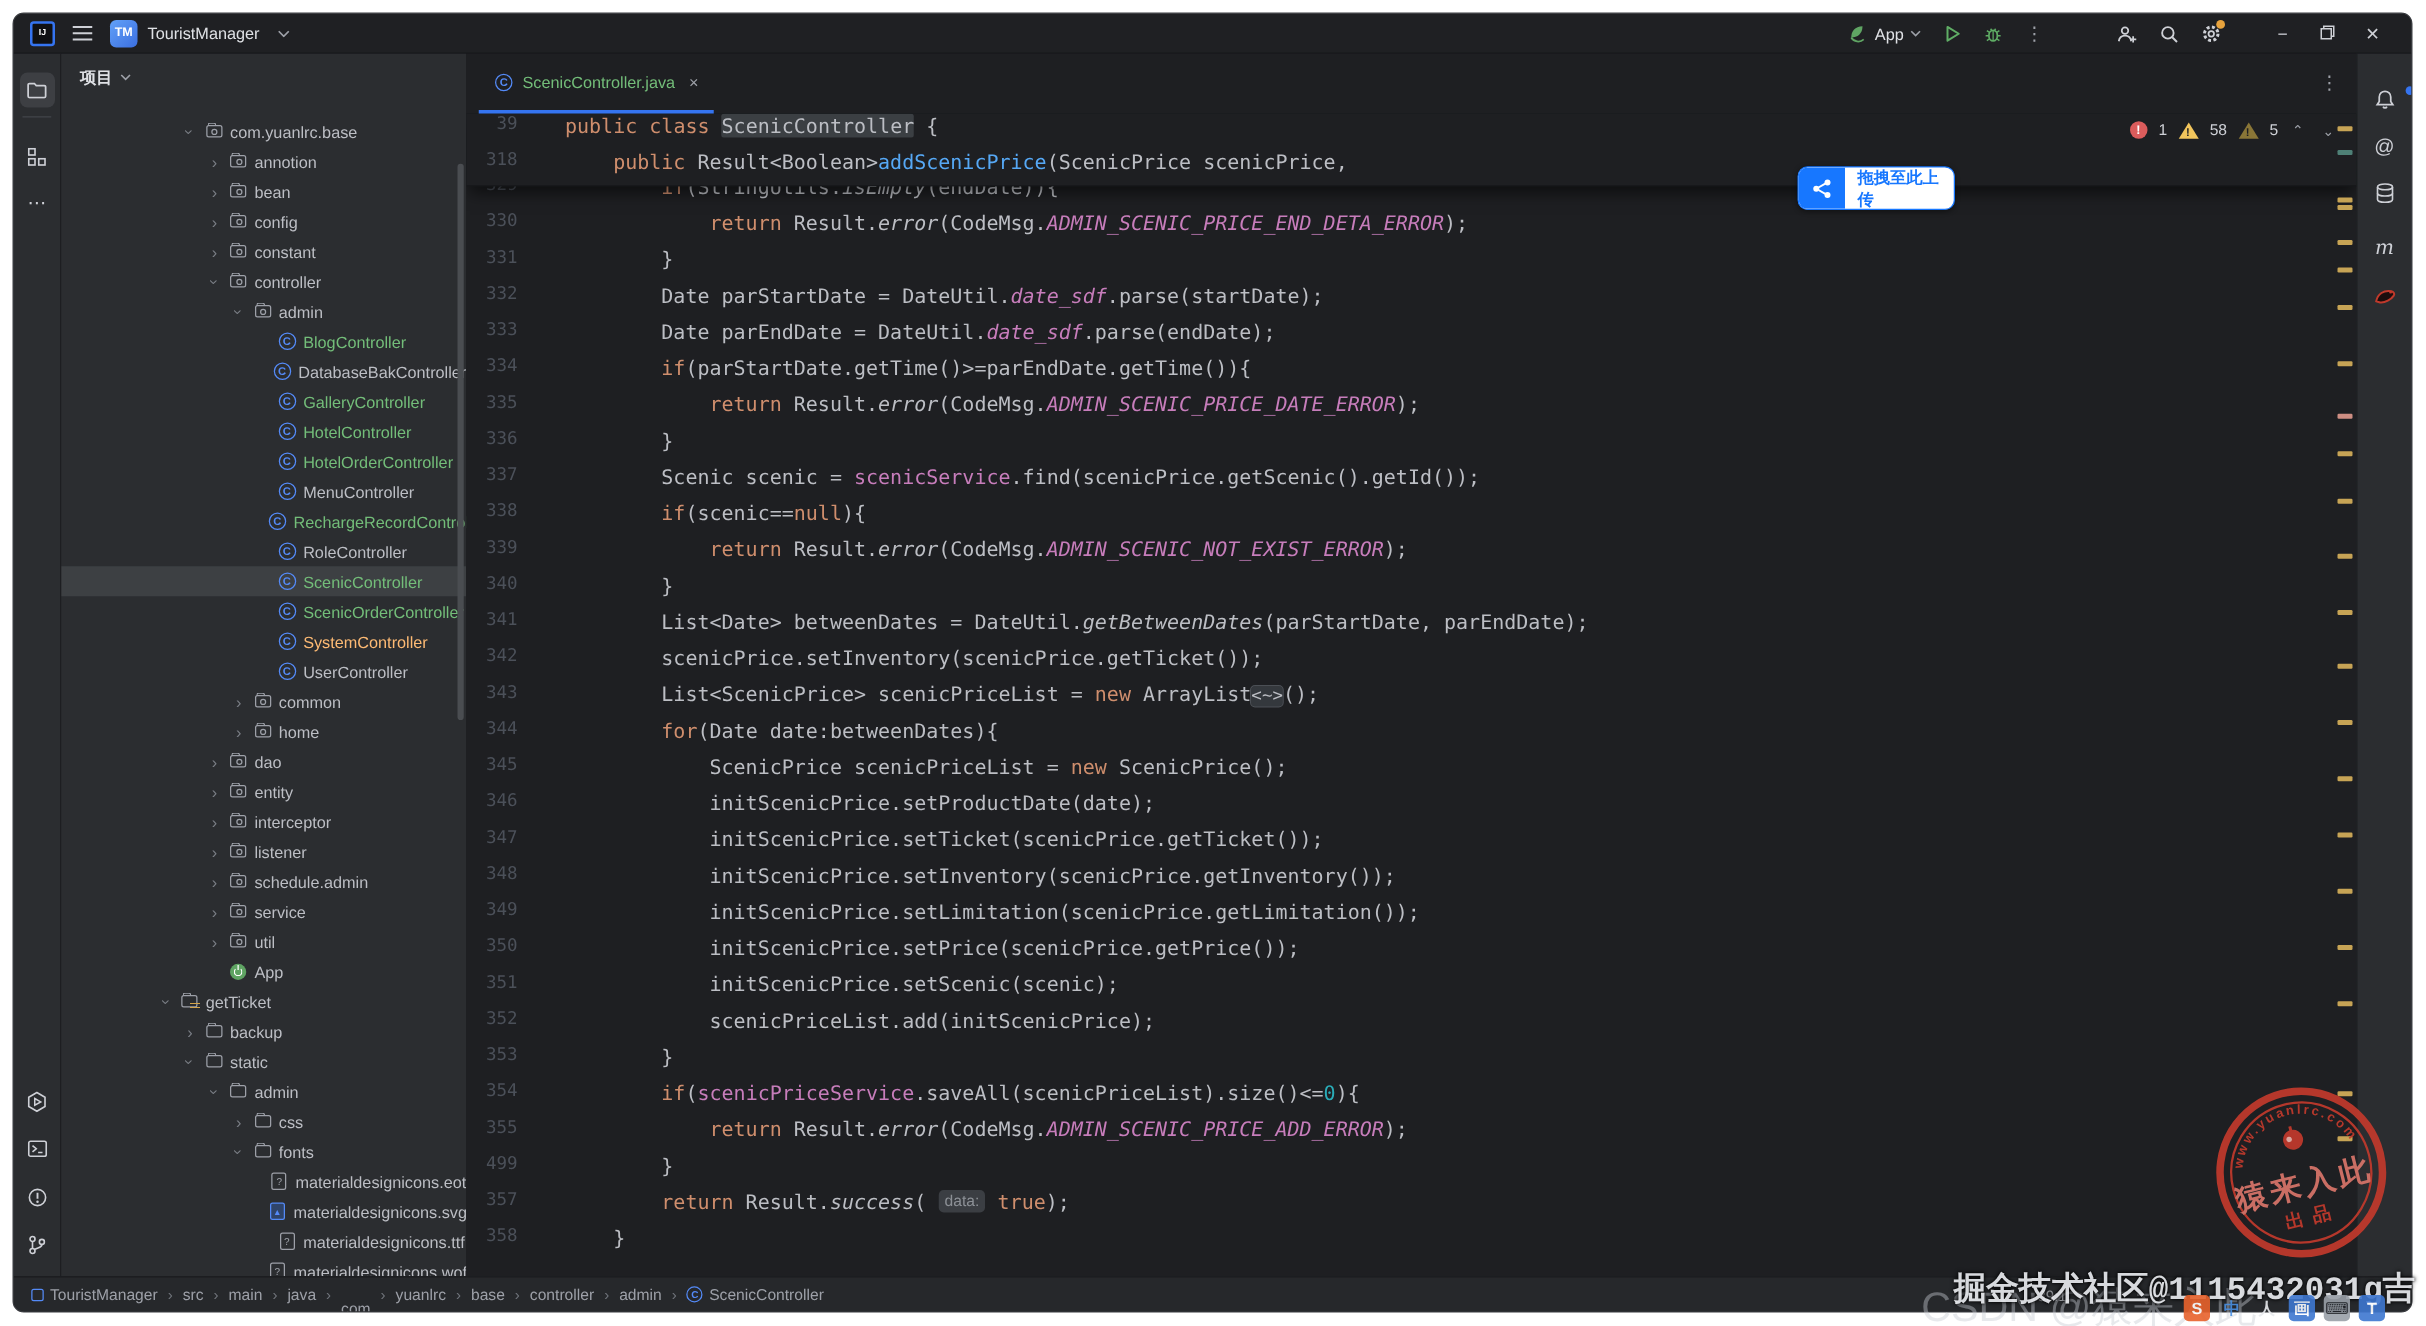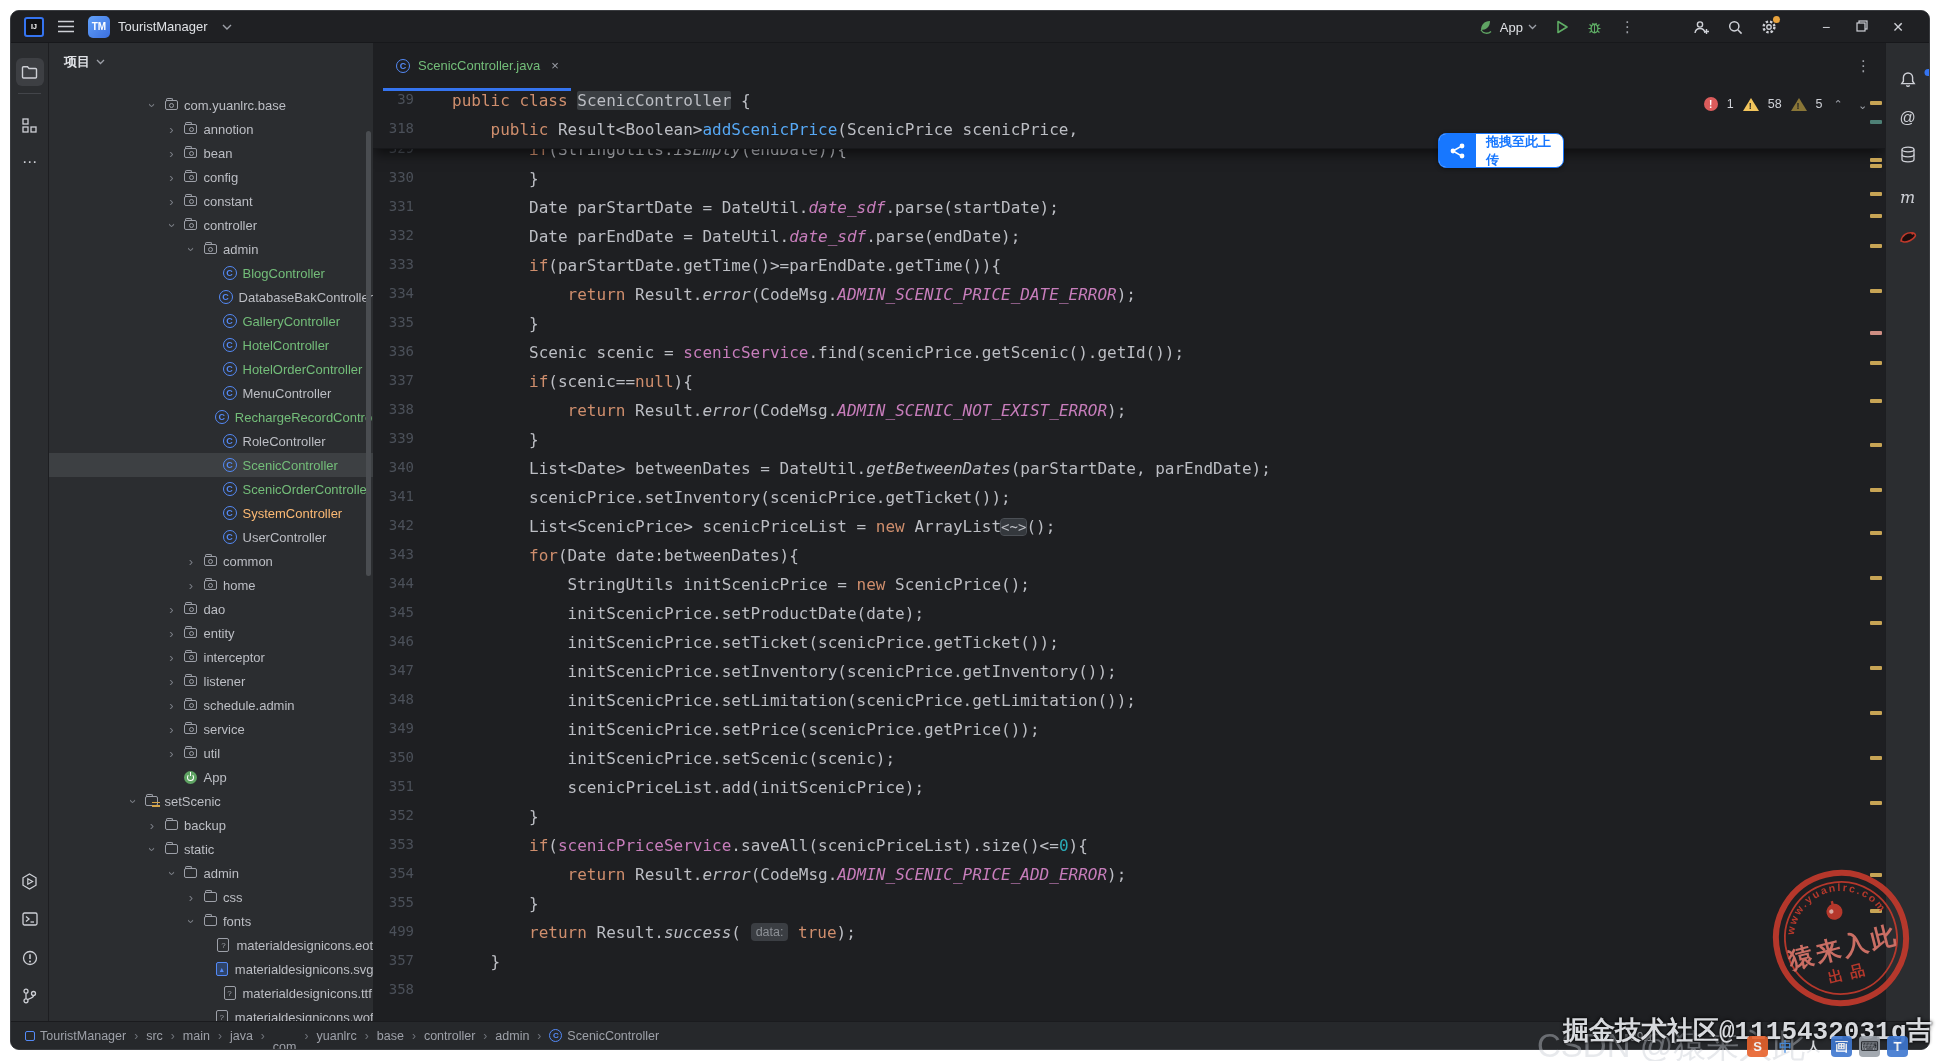--- a/index.html
+++ b/index.html
@@ -480,21 +480,21 @@
           <span class="ti ti-spring">
             <i></i>
           </span>
           <span class="tlabel col-w">App</span>
         </div>
         <div class="trow" style="padding-left: 77.5px;">
           <span class="chev open">›</span>
           <span class="ti ti-dir-res">
             <i></i>
           </span>
-          <span class="tlabel col-w">setScenic</span>
+          <span class="tlabel col-w">getTicket</span>
         </div>
         <div class="trow" style="padding-left: 97px;">
           <span class="chev">›</span>
           <span class="ti ti-dir">
             <i></i>
           </span>
           <span class="tlabel col-w">backup</span>
         </div>
         <div class="trow" style="padding-left: 97px;">
           <span class="chev open">›</span>
@@ -595,35 +595,36 @@
         <div class="gl">352</div>
         <div class="gl">353</div>
         <div class="gl">354</div>
         <div class="gl">355</div>
         <div class="gl">499</div>
         <div class="gl">357</div>
         <div class="gl">358</div>
       </div>
     <div class="code-lines" id="codelines">
         <div class="cl"><span class="tk-t">        </span><span class="tk-k">if</span><span class="tk-t">(StringUtils.</span><span class="tk-sm">isEmpty</span><span class="tk-t">(endDate)){</span></div>
+        <div class="cl"><span class="tk-t">            </span><span class="tk-k">return</span><span class="tk-t"> Result.</span><span class="tk-sm">error</span><span class="tk-t">(CodeMsg.</span><span class="tk-c">ADMIN_SCENIC_PRICE_END_DETA_ERROR</span><span class="tk-t">);</span></div>
         <div class="cl"><span class="tk-t">        }</span></div>
         <div class="cl"><span class="tk-t">        Date parStartDate = DateUtil.</span><span class="tk-sf">date_sdf</span><span class="tk-t">.parse(startDate);</span></div>
         <div class="cl"><span class="tk-t">        Date parEndDate = DateUtil.</span><span class="tk-sf">date_sdf</span><span class="tk-t">.parse(endDate);</span></div>
         <div class="cl"><span class="tk-t">        </span><span class="tk-k">if</span><span class="tk-t">(parStartDate.getTime()&gt;=parEndDate.getTime()){</span></div>
         <div class="cl"><span class="tk-t">            </span><span class="tk-k">return</span><span class="tk-t"> Result.</span><span class="tk-sm">error</span><span class="tk-t">(CodeMsg.</span><span class="tk-c">ADMIN_SCENIC_PRICE_DATE_ERROR</span><span class="tk-t">);</span></div>
         <div class="cl"><span class="tk-t">        }</span></div>
         <div class="cl"><span class="tk-t">        Scenic scenic = </span><span class="tk-f">scenicService</span><span class="tk-t">.find(scenicPrice.getScenic().getId());</span></div>
         <div class="cl"><span class="tk-t">        </span><span class="tk-k">if</span><span class="tk-t">(scenic==</span><span class="tk-k">null</span><span class="tk-t">){</span></div>
         <div class="cl"><span class="tk-t">            </span><span class="tk-k">return</span><span class="tk-t"> Result.</span><span class="tk-sm">error</span><span class="tk-t">(CodeMsg.</span><span class="tk-c">ADMIN_SCENIC_NOT_EXIST_ERROR</span><span class="tk-t">);</span></div>
         <div class="cl"><span class="tk-t">        }</span></div>
         <div class="cl"><span class="tk-t">        List&lt;Date&gt; betweenDates = DateUtil.</span><span class="tk-sm">getBetweenDates</span><span class="tk-t">(parStartDate, parEndDate);</span></div>
         <div class="cl"><span class="tk-t">        scenicPrice.setInventory(scenicPrice.getTicket());</span></div>
         <div class="cl"><span class="tk-t">        List&lt;ScenicPrice&gt; scenicPriceList = </span><span class="tk-k">new</span><span class="tk-t"> ArrayList</span><span class="tk-fold">&lt;~&gt;</span><span class="tk-t">();</span></div>
         <div class="cl"><span class="tk-t">        </span><span class="tk-k">for</span><span class="tk-t">(Date date:betweenDates){</span></div>
-        <div class="cl"><span class="tk-t">            StringUtils initScenicPrice = </span><span class="tk-k">new</span><span class="tk-t"> ScenicPrice();</span></div>
+        <div class="cl"><span class="tk-t">            ScenicPrice scenicPriceList = </span><span class="tk-k">new</span><span class="tk-t"> ScenicPrice();</span></div>
         <div class="cl"><span class="tk-t">            initScenicPrice.setProductDate(date);</span></div>
         <div class="cl"><span class="tk-t">            initScenicPrice.setTicket(scenicPrice.getTicket());</span></div>
         <div class="cl"><span class="tk-t">            initScenicPrice.setInventory(scenicPrice.getInventory());</span></div>
         <div class="cl"><span class="tk-t">            initScenicPrice.setLimitation(scenicPrice.getLimitation());</span></div>
         <div class="cl"><span class="tk-t">            initScenicPrice.setPrice(scenicPrice.getPrice());</span></div>
         <div class="cl"><span class="tk-t">            initScenicPrice.setScenic(scenic);</span></div>
         <div class="cl"><span class="tk-t">            scenicPriceList.add(initScenicPrice);</span></div>
         <div class="cl"><span class="tk-t">        }</span></div>
         <div class="cl"><span class="tk-t">        </span><span class="tk-k">if</span><span class="tk-t">(</span><span class="tk-f">scenicPriceService</span><span class="tk-t">.saveAll(scenicPriceList).size()&lt;=</span><span class="tk-n">0</span><span class="tk-t">){</span></div>
         <div class="cl"><span class="tk-t">            </span><span class="tk-k">return</span><span class="tk-t"> Result.</span><span class="tk-sm">error</span><span class="tk-t">(CodeMsg.</span><span class="tk-c">ADMIN_SCENIC_PRICE_ADD_ERROR</span><span class="tk-t">);</span></div>

